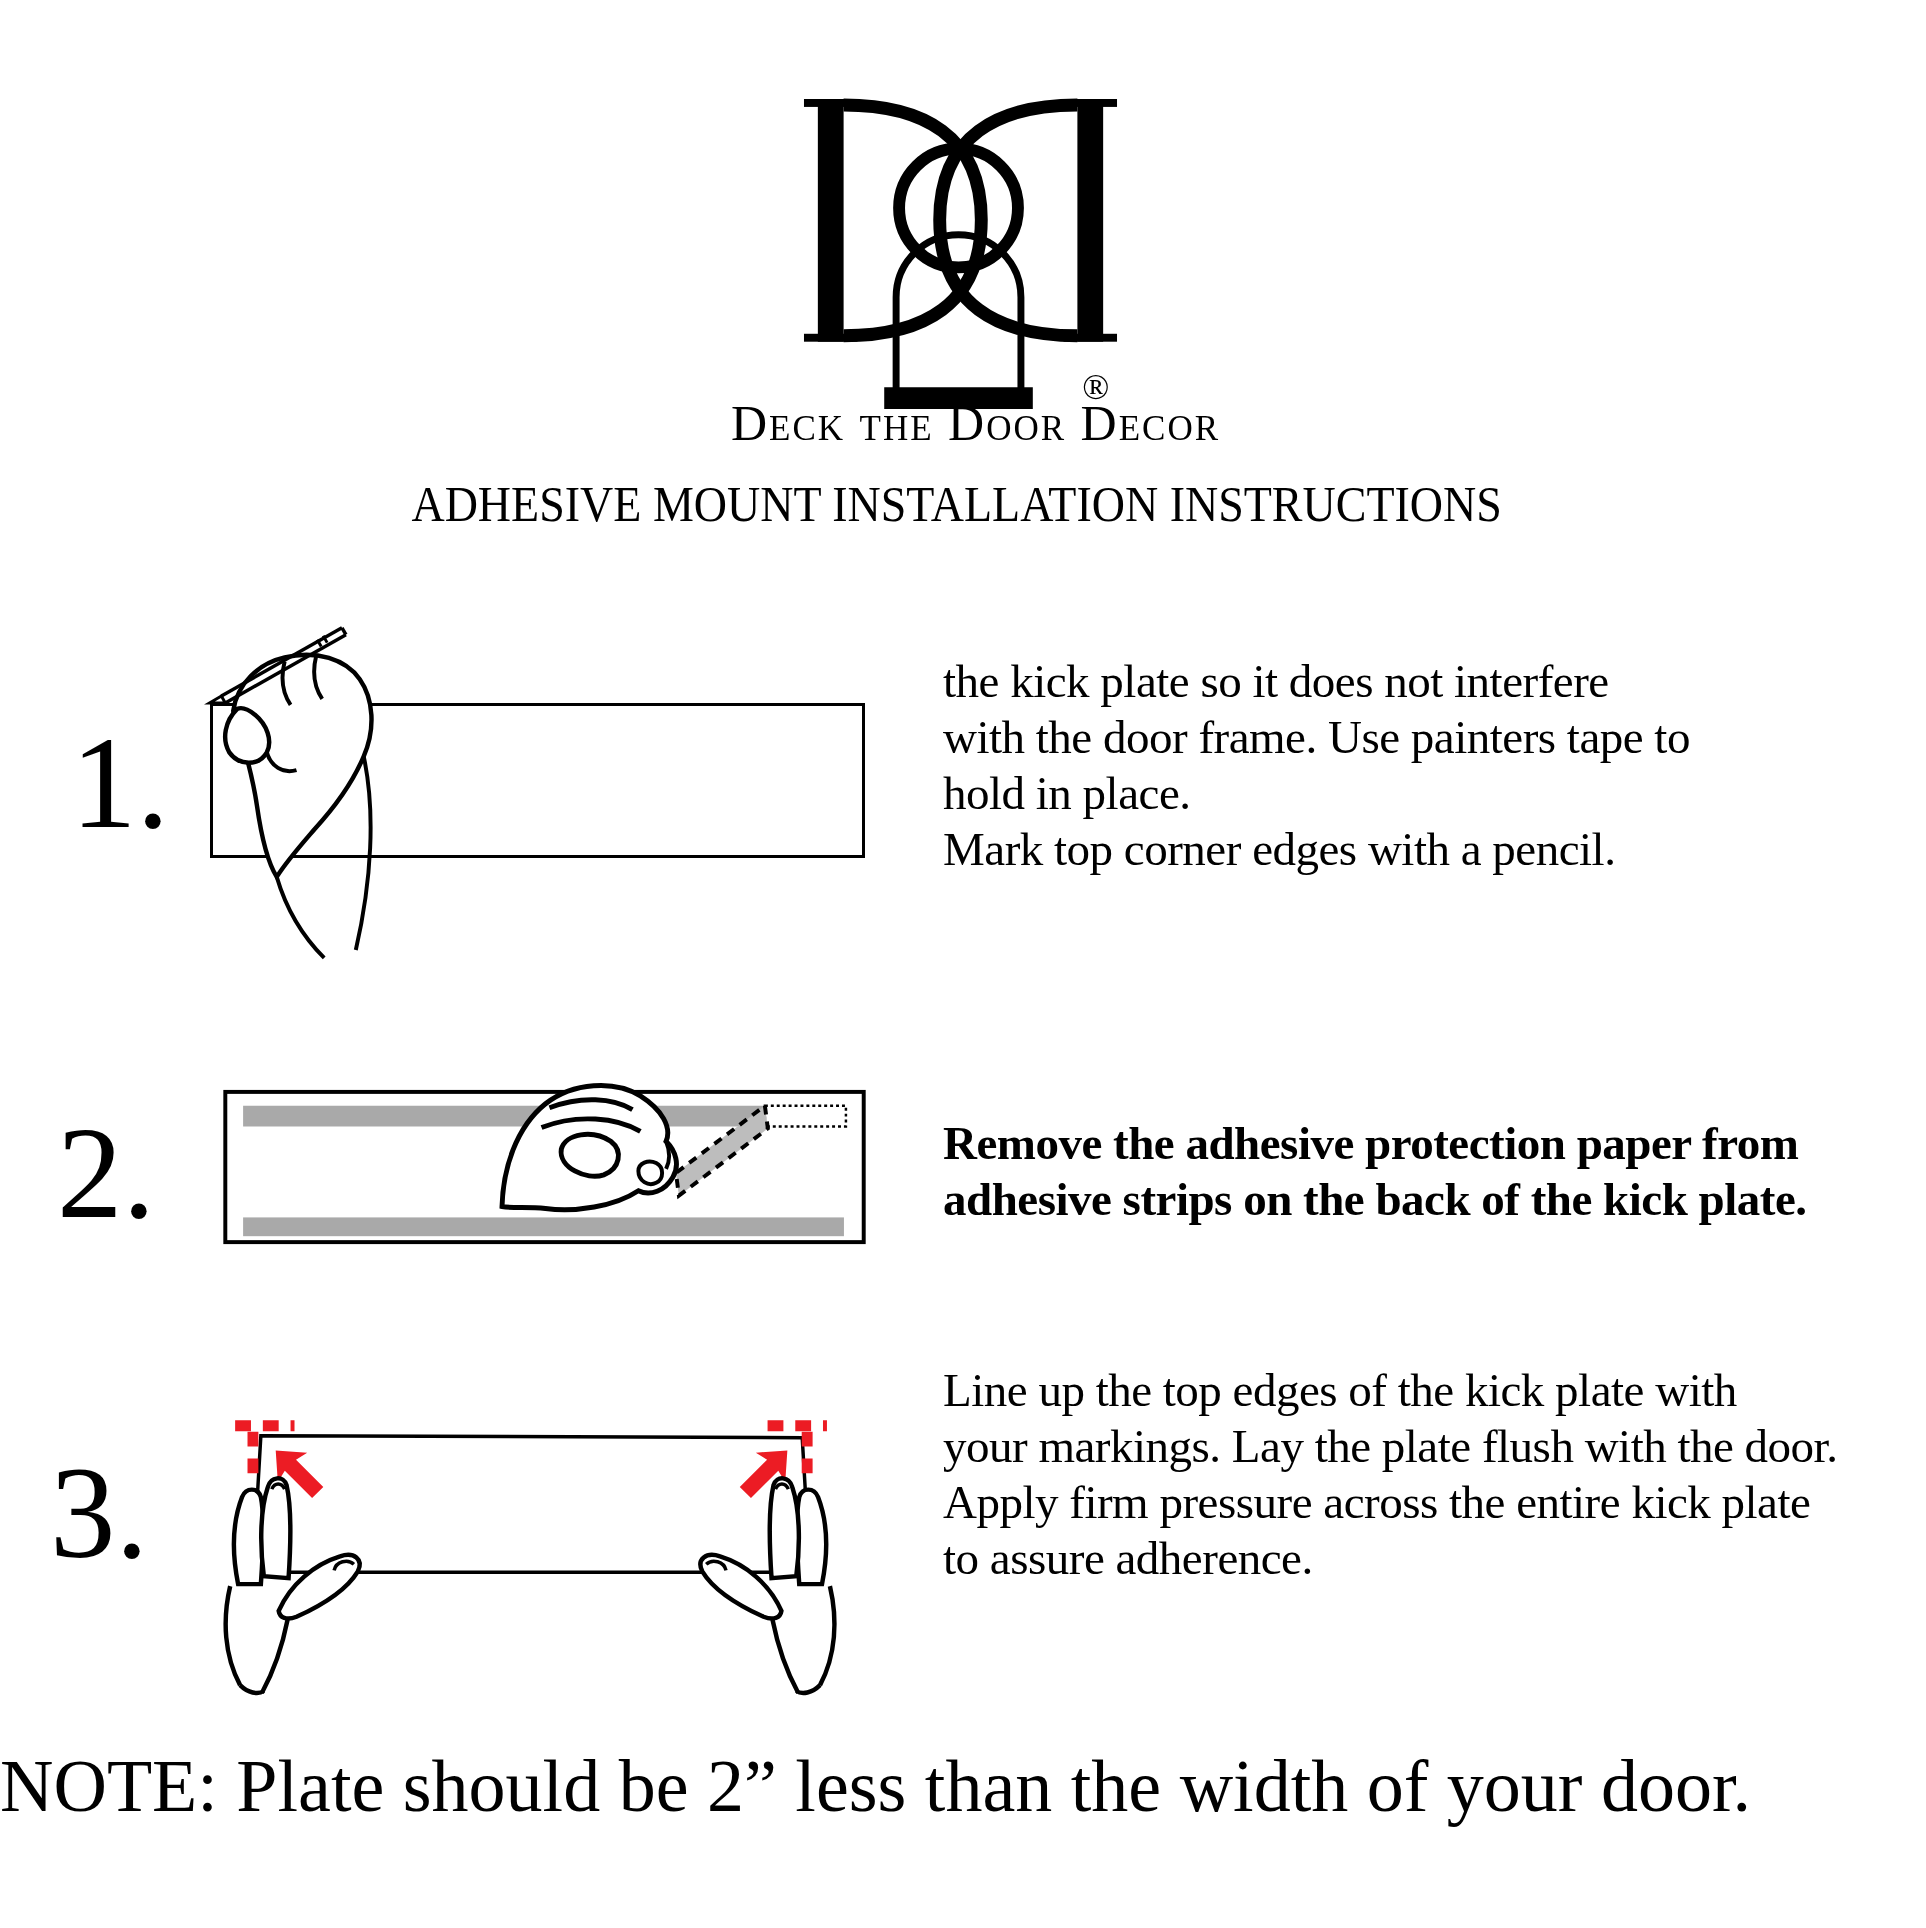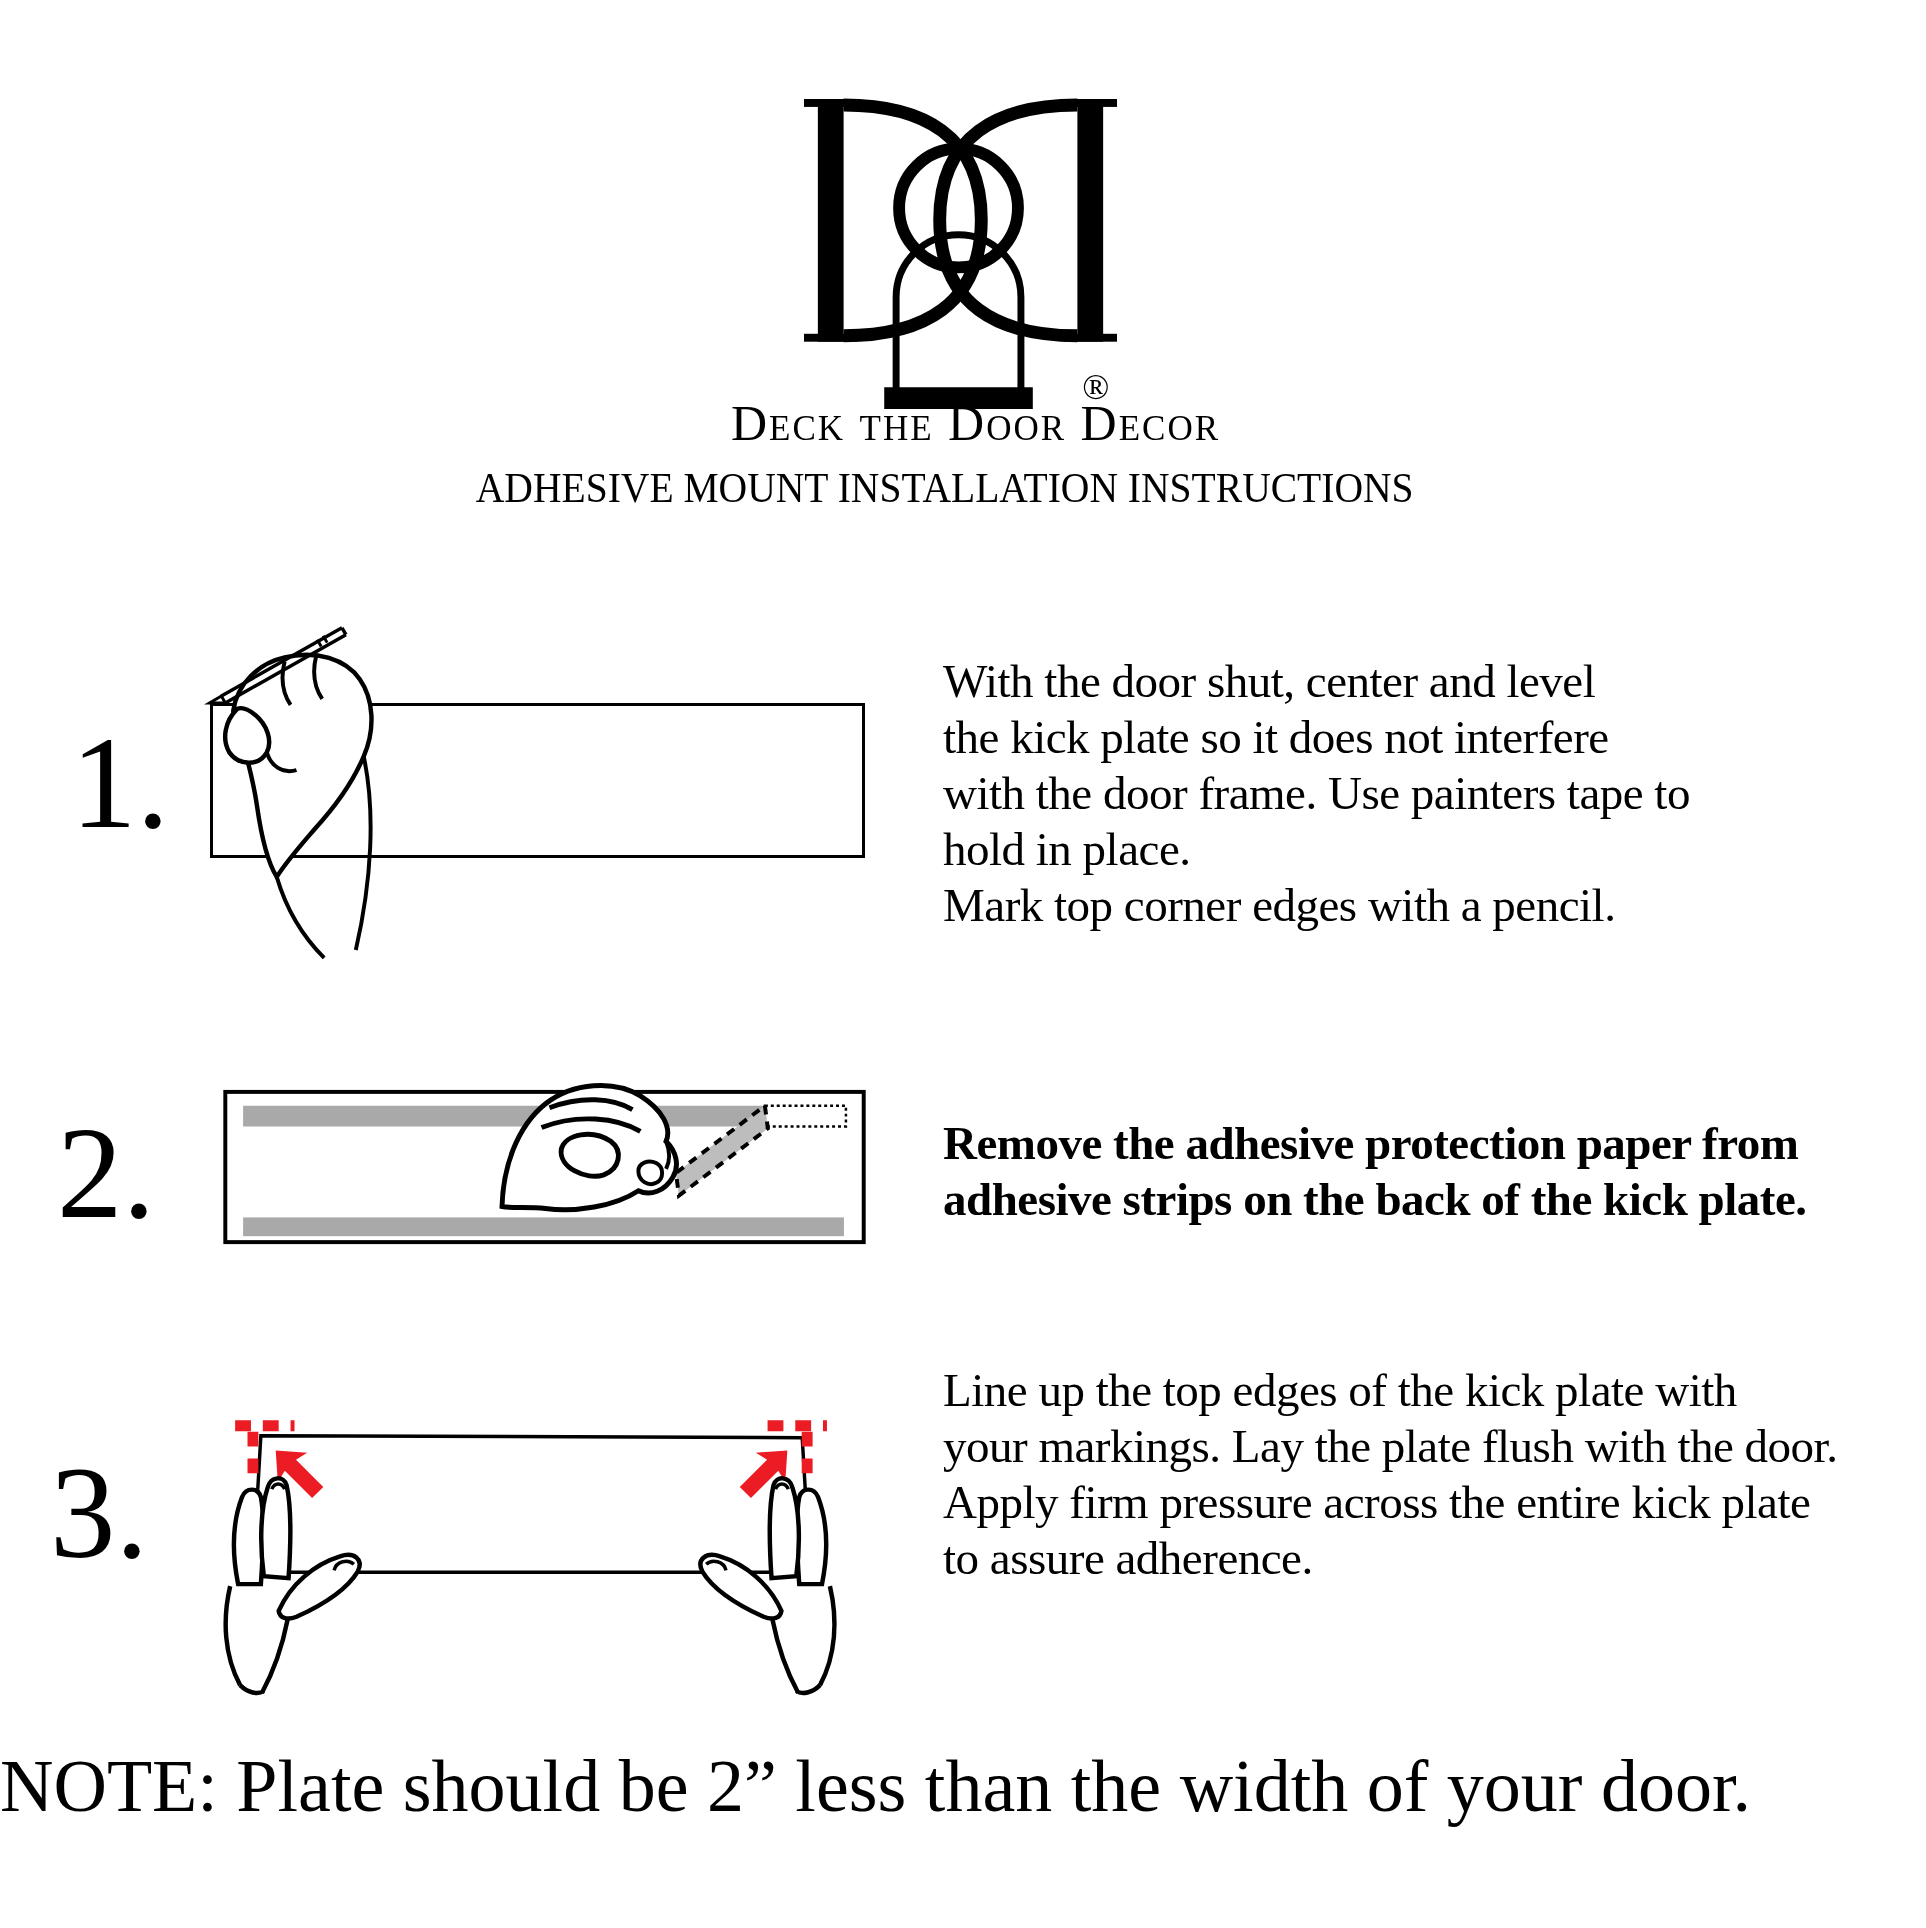--- a/index.html
+++ b/index.html
@@ -3,21 +3,21 @@
 <meta charset="utf-8">
 <style>
   html,body{margin:0;padding:0;}
   body{width:1927px;height:1929px;background:#ffffff;position:relative;overflow:hidden;
        font-family:"Liberation Serif","DejaVu Serif",serif;color:#000;}
   .abs{position:absolute;}
   
   #logo{left:802px;top:94px;width:317px;height:327px;}
   .brand{left:12px;top:394px;width:1927px;text-align:center;font-size:50px;
          font-variant:small-caps;letter-spacing:2px;}
-  .title{left:0;top:463px;width:1890px;text-align:center;font-size:43px;font-weight:400;margin:0;}
+  .title{left:0;top:463px;width:1890px;text-align:center;font-size:50px;font-weight:400;margin:12px;}
   .title .squeeze{display:inline-block;transform:scaleX(0.92);transform-origin:center;white-space:nowrap;}
   
   .step-num{font-size:131px;line-height:1;}
   #num1{left:71px;top:717px;}
   #num2{left:57px;top:1107px;}
   #num3{left:50px;top:1447px;}
   .step-text{left:943px;font-size:47px;line-height:56px;letter-spacing:-0.5px;white-space:nowrap;}
   #text1{top:653px;}
   #text2{top:1115px;font-weight:bold;}
   #text3{top:1362px;}
@@ -77,21 +77,20 @@
     <path d="M54,113 L58,120 L42,120 Z" fill="#fff" stroke="#000" stroke-width="3"></path>
     <path d="M157,52 L161,59 M151,56 L155,63" stroke="#000" stroke-width="3" fill="none"></path>
   </g>
 
   <path d="M70,126 C58,138 54,156 62,170 C72,184 92,184 100,170 C106,158 100,142 88,132 C82,127 75,124 70,126 Z" fill="#fff" stroke="#000" stroke-width="4.5"></path>
 
   <path d="M100,170 C104,184 116,192 130,188 M118,78 C114,94 116,110 124,122 M150,72 C146,88 148,104 156,116" fill="none" stroke="#000" stroke-width="4"></path>
   <path d="M110,296 C120,330 136,356 158,378 M198,174 C210,230 206,300 190,370" fill="none" stroke="#000" stroke-width="4"></path>
 </svg>
 <div id="text1" class="abs step-text">
-  <span>With the door shut, center and level</span>
   <span>the kick plate so it does not interfere</span>
   <span>with the door frame. Use painters tape to</span>
   <span>hold in place.</span>
   <span>Mark top corner edges with a pencil.</span>
 </div>
 
 <div id="num2" class="abs step-num">2.</div>
 <svg id="illus2" class="abs" viewBox="0 0 652 170">
   <rect x="2" y="8" width="646" height="152" fill="#fff" stroke="#000" stroke-width="4"></rect>
   <rect x="20" y="22" width="528" height="21" fill="#A9A9A9"></rect>

